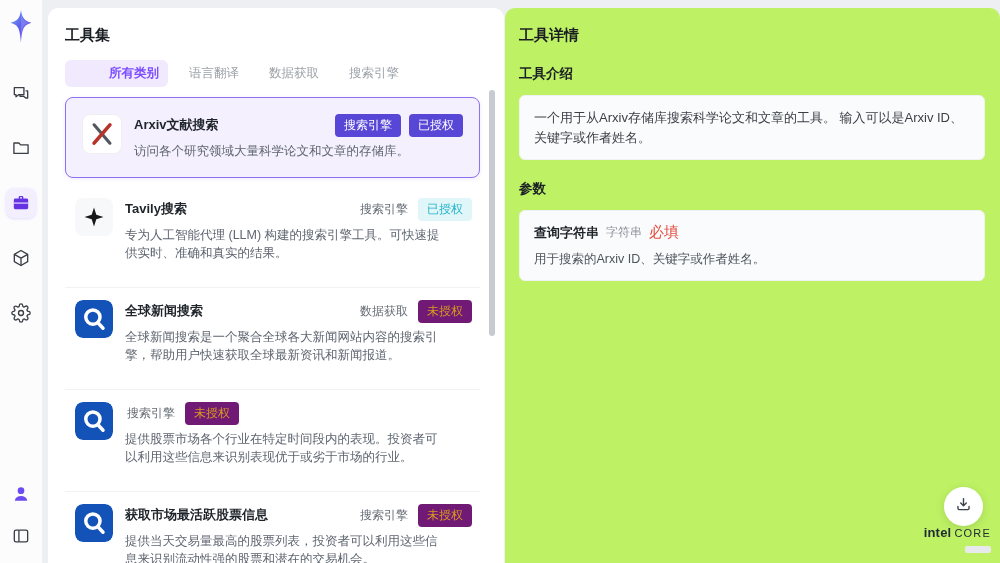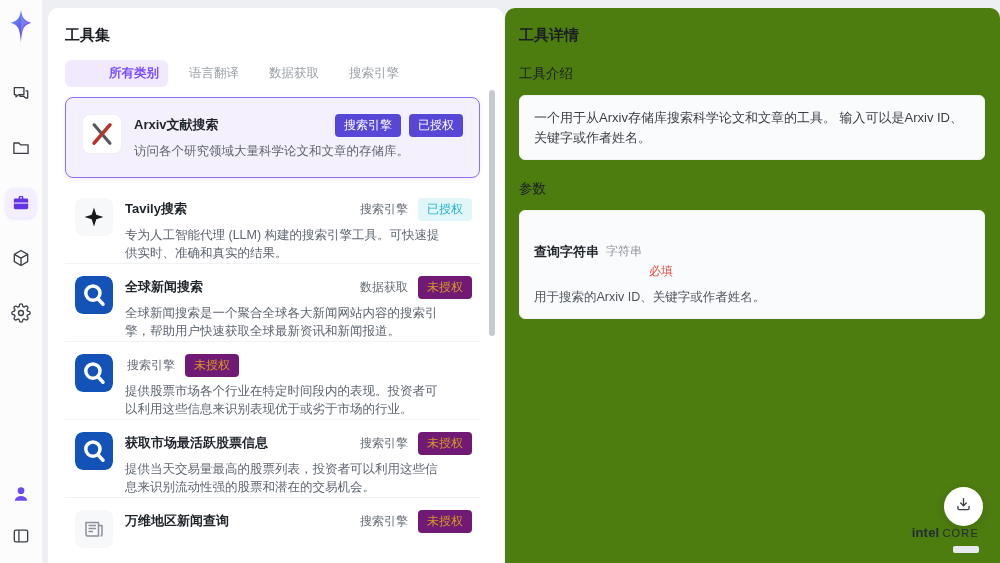--- a/index.html
+++ b/index.html
@@ -21,31 +21,31 @@
   .rail-btn svg{width:20px;height:20px;}
   .rail-btn.active{background:#f3efff;box-shadow:0 1px 3px rgba(108,76,241,.18);}
   .rail-bottom{margin-top:auto;margin-bottom:12px;display:flex;flex-direction:column;gap:12px;align-items:center;}
   
   .tools-panel{
     position:absolute;left:48px;top:8px;width:456px;height:555px;
     background:#fff;border-radius:10px 10px 0 0;box-sizing:border-box;overflow:hidden;
   }
   .details-panel{
     position:absolute;left:505px;top:8px;width:495px;height:555px;
-    background:#4d7c0f;border-radius:10px 10px 0 0;box-sizing:border-box;
+    background:#bef264;border-radius:10px 10px 0 0;box-sizing:border-box;
     padding:18px 15px 0 14px;
   }
   .panel-title{font-size:15px;font-weight:bold;color:#1b1f24;}
   .tools-head{padding:18px 17px 0 17px;}
   .tabs{margin-top:15px;display:flex;gap:12px;align-items:center;}
   .tab{font-size:12.5px;color:#9ba1a8;padding:5px 9px;border-radius:6px;cursor:pointer;white-space:nowrap;}
   .tab.active{color:#7c4dff;background:#f1eafe;font-weight:bold;padding-left:44px;}
   
   .cards{margin:10px 24px 0 17px;}
-  .tool-card{display:flex;gap:12px;padding:12px 8px 0 10px;cursor:pointer;border-top:1px solid #f1f2f4;}
+  .tool-card{display:flex;gap:12px;padding:12px 8px 24px 10px;cursor:pointer;border-top:1px solid #f1f2f4;}
   .tool-card.first{border-top:none;}
   .tool-card.selected{
     border:1px solid #8f6ff2;background:#f5f0fe;border-radius:8px;
     padding:16px;margin-bottom:8px;box-shadow:0 1px 4px rgba(124,77,255,.12);
   }
   .tc-icon{width:38px;height:38px;border-radius:8px;flex:none;display:flex;align-items:center;justify-content:center;overflow:hidden;}
   .tc-icon.white{background:#fff;border:1px solid #f0f0f2;}
   .tc-icon.lite{background:#f7f8fa;}
   .tc-icon svg{width:24px;height:24px;}
   .tc-icon.full svg{width:38px;height:38px;}
@@ -54,35 +54,35 @@
   .tc-name{font-size:13px;font-weight:bold;color:#1f242a;flex:1;padding-top:2px;}
   .tc-badges{display:flex;gap:8px;align-items:center;flex:none;}
   .badge{font-size:12px;padding:3px 9px;border-radius:4px;white-space:nowrap;}
   .badge.solid{background:#5846d6;color:#fff;}
   .cat-label{font-size:12px;color:#676d76;white-space:nowrap;padding:3px 2px;}
   .badge.ok{background:#e1f6f9;color:#25b4ca;}
   .badge.no{background:#701a75;color:#d89a1e;}
   .tc-desc{font-size:12.5px;color:#5e6570;line-height:1.48;margin-top:5px;max-width:322px;}
   .scroll-thumb{position:absolute;right:9px;top:82px;width:6px;height:246px;border-radius:3px;background:#c7cbd1;}
   
-  .sec-head{font-size:13.5px;font-weight:normal;color:#1b1f24;margin-top:20px;}
+  .sec-head{font-size:13.5px;font-weight:bold;color:#1b1f24;margin-top:20px;}
   .d-box{margin-top:12px;background:#fafbfc;border:1px solid #f0f1f3;border-radius:6px;padding:12px 14px;}
   .d-intro{font-size:13px;color:#3a3f46;line-height:1.5;}
   .param-line{display:flex;align-items:center;gap:7px;}
   .param-name{font-size:13px;font-weight:bold;color:#1f242a;}
   .param-type{font-size:12px;color:#8a9097;}
-  .param-req{font-size:12px;color:#e34d3f;margin-top:40px;}
+  .param-req{font-size:15px;color:#e34d3f;}
   .param-desc{font-size:12.5px;color:#4e545c;margin-top:9px;}
   
   .fab{
     position:absolute;left:944px;top:487px;width:39px;height:39px;border-radius:50%;
     background:#fff;box-shadow:0 2px 10px rgba(0,0,0,.13);display:flex;align-items:center;justify-content:center;cursor:pointer;
   }
   .fab svg{width:19px;height:19px;}
-  .brandmark{position:absolute;right:21px;top:524px;text-align:right;line-height:1;}
+  .brandmark{position:absolute;right:9px;top:524px;text-align:right;line-height:1;}
   .brandmark .b1{font-size:13px;font-weight:bold;color:#222b36;letter-spacing:.2px;}
   .brandmark .b2{font-size:11px;color:#222b36;letter-spacing:1.2px;margin-left:3px;text-transform:uppercase;}
   .brandmark .b3{display:inline-block;margin-top:3px;width:26px;height:7px;background:#e7e9ed;border-radius:2px;}
 </style>
 </head>
 <body>
 
 <div class="rail">
   <div class="rail-logo">
     <svg viewBox="0 0 24 28">

